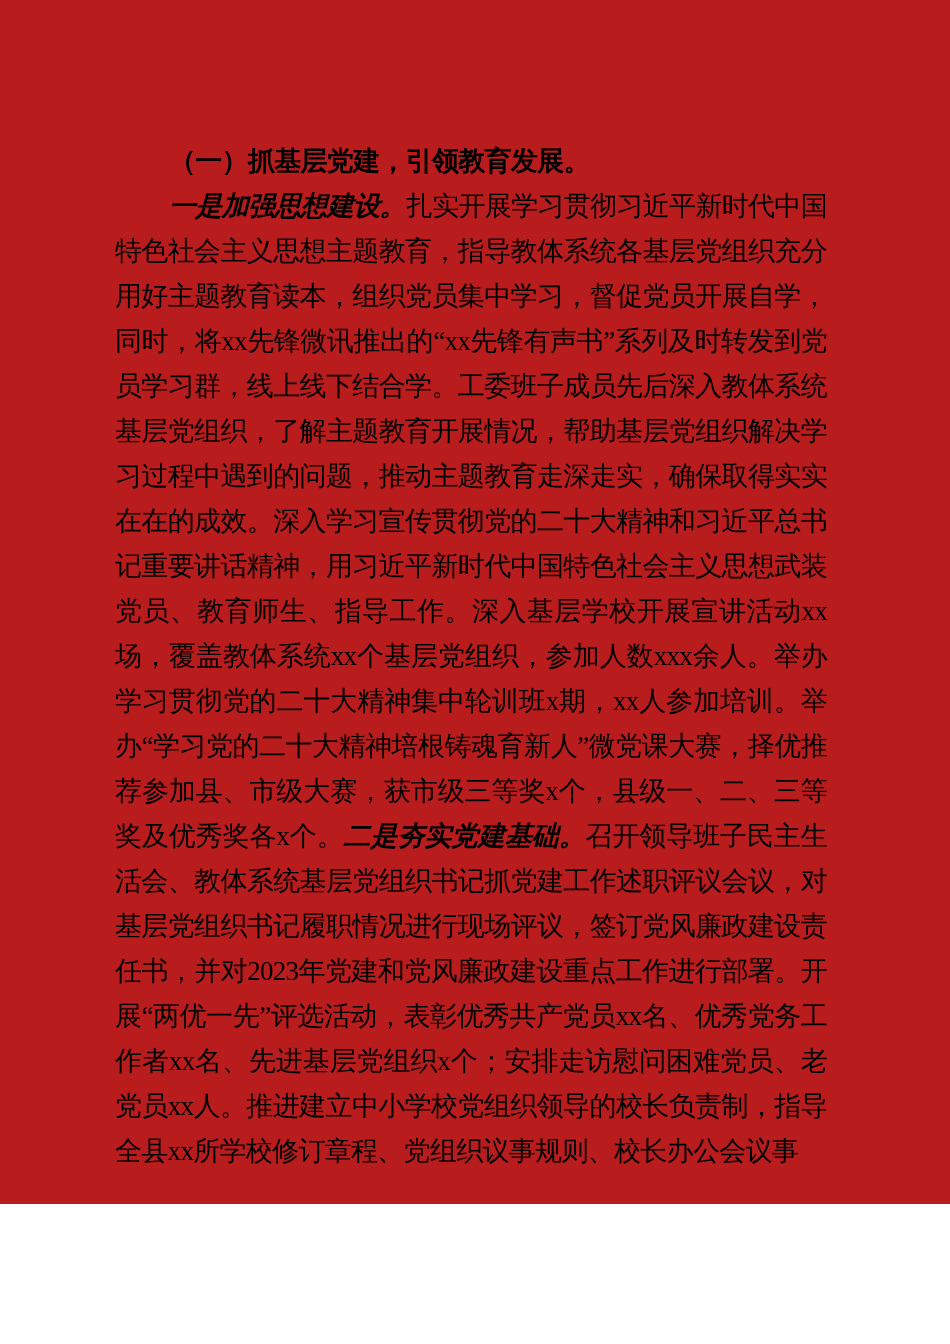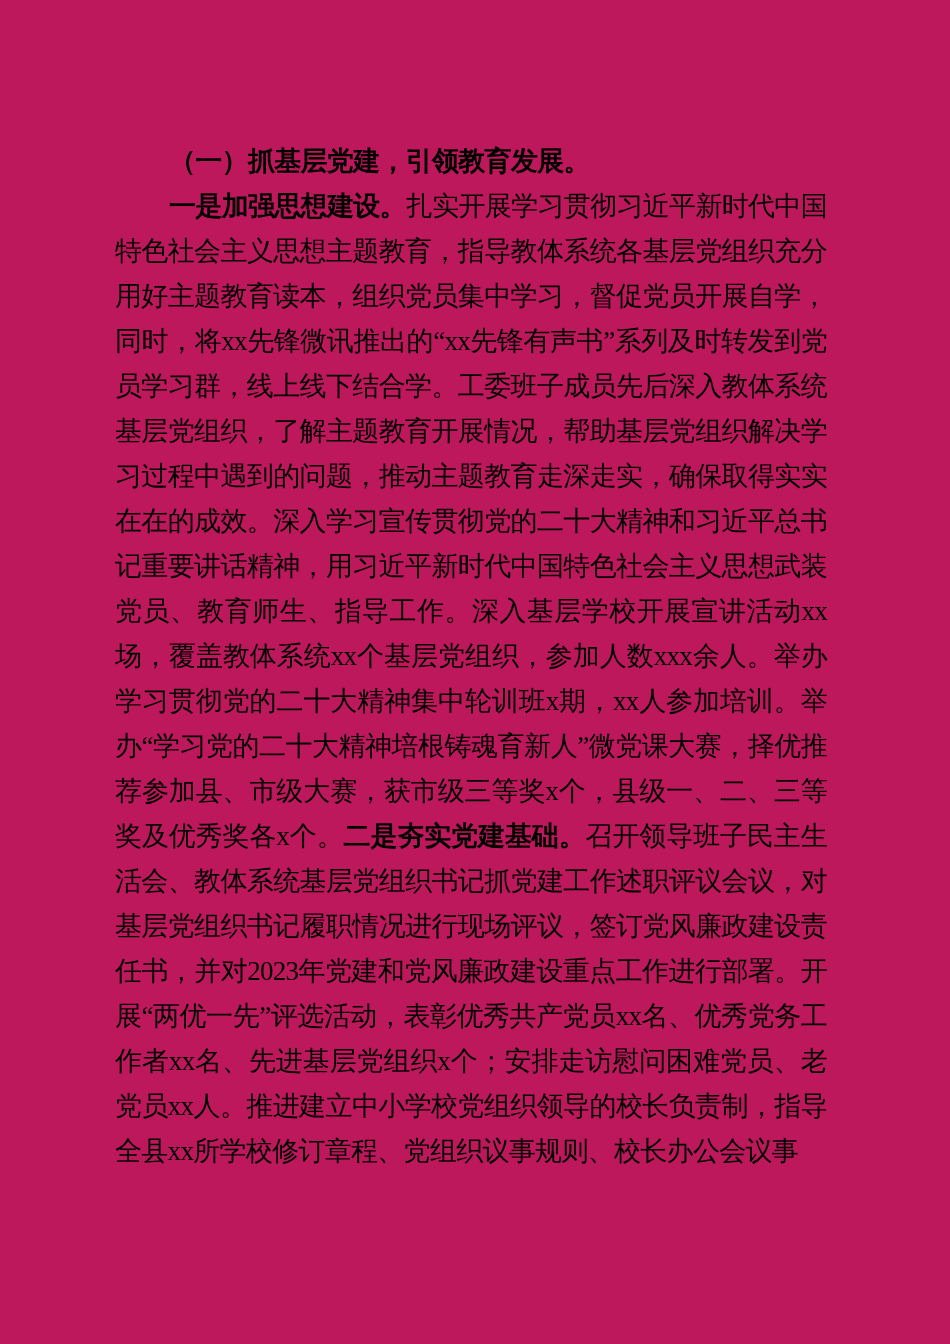--- a/index.html
+++ b/index.html
@@ -3,22 +3,22 @@
 <meta charset="utf-8">
 <style>
   html, body {
     margin: 0;
     padding: 0;
     background: #ffffff;
   }
   .page {
     position: relative;
     width: 950px;
-    height: 1344px;
-    background: #be185d;
+    height: 1204px;
+    background: #b91c1c;
     overflow: hidden;
   }
   .text-block {
     position: absolute;
     left: 115px;
     top: 139px;
     width: 712px;
     color: #000000;
     font-family: "Liberation Serif", "DejaVu Serif", serif;
     font-size: 27px;
@@ -31,20 +31,21 @@
     text-indent: 2em;
     text-align: justify;
     text-justify: inter-ideograph;
     word-break: normal;
   }
   .heading {
     font-weight: bold;
   }
   .lead {
     font-weight: bold;
+    font-style: italic;
   }
 </style>
 </head>
 <body>
 
 <div class="page">
   <div class="text-block">
     <p class="heading">（一）抓基层党建，引领教育发展。</p>
     <p class="body"><span class="lead">一是加强思想建设。</span><span>扎实开展学习贯彻习近平新时代中国特色社会主义思想主题教育，指导教体系统各基层党组织充分用好主题教育读本，组织党员集中学习，督促党员开展自学，同时，将xx先锋微讯推出的“xx先锋有声书”系列及时转发到党员学习群，线上线下结合学。工委班子成员先后深入教体系统基层党组织，了解主题教育开展情况，帮助基层党组织解决学习过程中遇到的问题，推动主题教育走深走实，确保取得实实在在的成效。深入学习宣传贯彻党的二十大精神和习近平总书记重要讲话精神，用习近平新时代中国特色社会主义思想武装党员、教育师生、指导工作。深入基层学校开展宣讲活动xx场，覆盖教体系统xx个基层党组织，参加人数xxx余人。举办学习贯彻党的二十大精神集中轮训班x期，xx人参加培训。举办“学习党的二十大精神培根铸魂育新人”微党课大赛，择优推荐参加县、市级大赛，获市级三等奖x个，县级一、二、三等奖及优秀奖各x个。</span><span class="lead">二是夯实党建基础。</span><span>召开领导班子民主生活会、教体系统基层党组织书记抓党建工作述职评议会议，对基层党组织书记履职情况进行现场评议，签订党风廉政建设责任书，并对2023年党建和党风廉政建设重点工作进行部署。开展“两优一先”评选活动，表彰优秀共产党员xx名、优秀党务工作者xx名、先进基层党组织x个；安排走访慰问困难党员、老党员xx人。推进建立中小学校党组织领导的校长负责制，指导全县xx所学校修订章程、党组织议事规则、校长办公会议事</span></p>
   </div>

